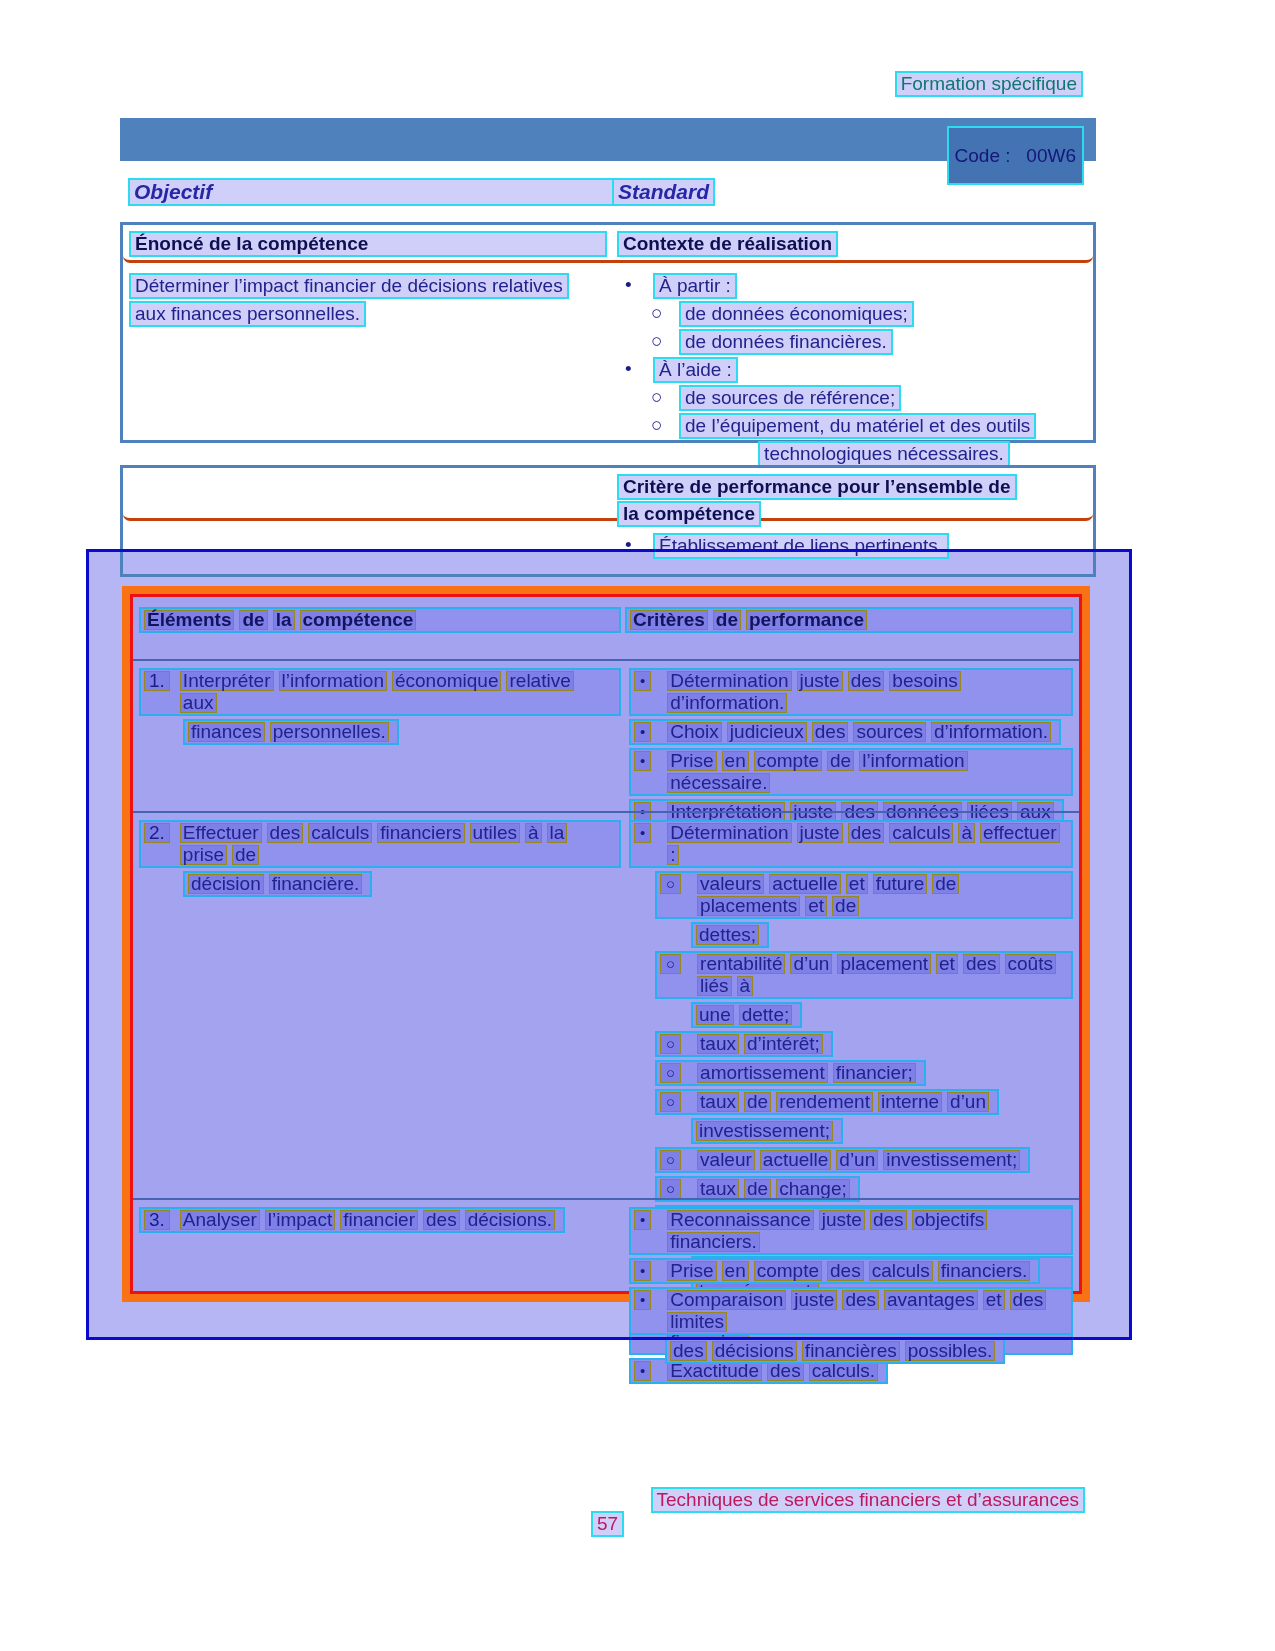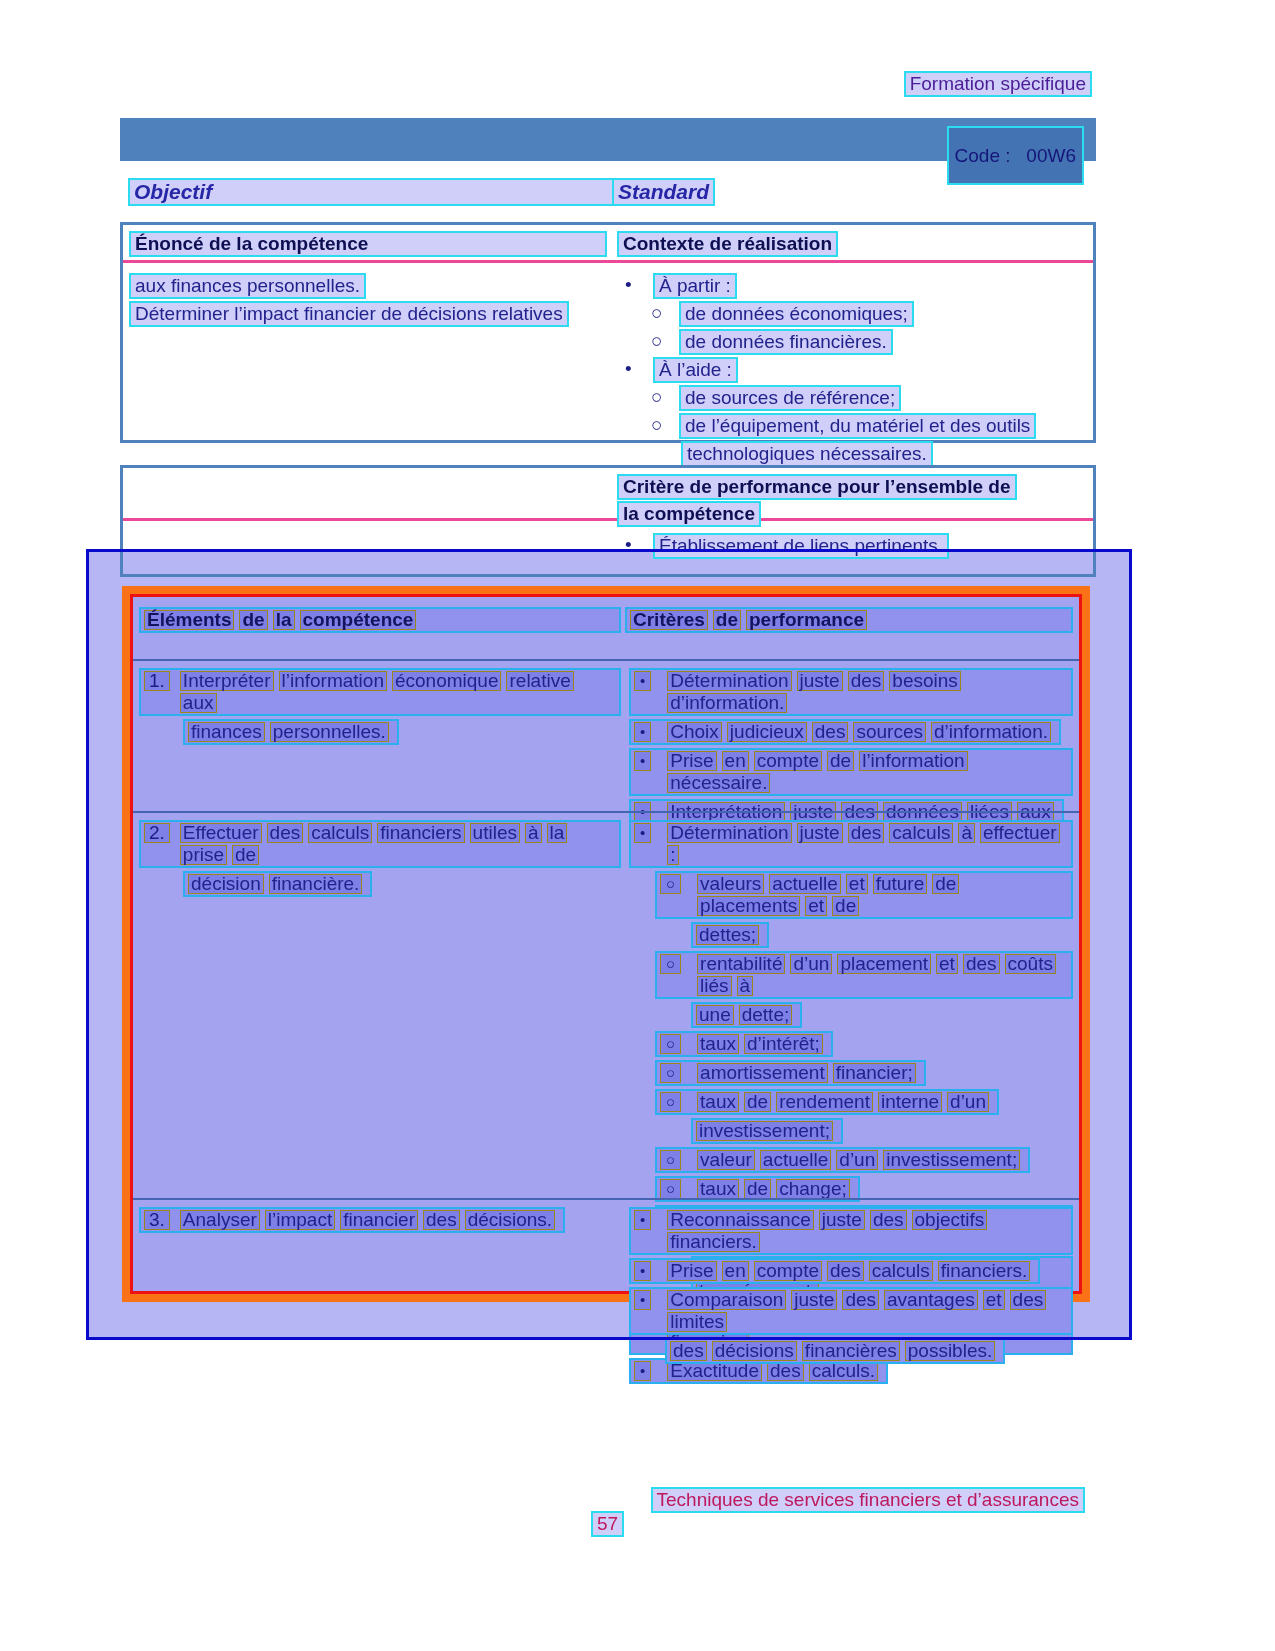--- a/index.html
+++ b/index.html
@@ -8,27 +8,27 @@
 
   
   .hl{display:inline-block;background:#cfcffa;border:2px solid #2bdcf0;padding:0 4px;
       color:#be185d;line-height:22px;}
   .bold{font-weight:bold;color:#0e0e52;}
   .za .lbox{display:inline-block;background:#cfcffa;border:2px solid #2bdcf0;padding:0 4px;line-height:22px;}
   .za .tline{display:flex;align-items:flex-start;margin-bottom:2px;}
   .za .blt{flex:none;width:28px;color:#1c1c86;line-height:24px;}
   .za .lv-b1{margin-left:8px;}
   .za .lv-b2{margin-left:34px;}
-  .za .lv-t2{margin-left:64px;}
+  .za .lv-t2{margin-left:64px;justify-content:center;}
 
   
   .tbl{position:absolute;border:3px solid #4f81bd;background:transparent;box-sizing:border-box;z-index:10;}
   .trow{display:grid;grid-template-columns:488px 1fr;box-sizing:border-box;}
   .cell{padding:6px 6px 4px 6px;box-sizing:border-box;}
-  .hdrline{border-bottom:3px solid #ec4899;}
+  .hdrline{border-bottom:3px solid #c2410c;border-radius:7px;}
 
   
   #overlay-fill{position:absolute;left:86px;top:549px;width:1046px;height:791px;
                 background:#b6b6f4;z-index:5;}
   #overlay-frame{position:absolute;left:86px;top:549px;width:1046px;height:791px;
                  border:3px solid #0a0acc;box-sizing:border-box;background:transparent;
                  z-index:60;pointer-events:none;}
 
   
   .t3outer{position:absolute;left:122px;top:586px;width:968px;height:716px;
@@ -56,21 +56,21 @@
 
   
   .bar{position:absolute;left:120px;top:118px;width:976px;height:43px;background:#4f81bd;z-index:10;}
   .code{position:absolute;right:12px;top:8px;background:#4373b3;color:#16167a;border:2px solid #2bdcf0;
         padding:16px 6px;line-height:23px;white-space:pre;}
   .objrow{position:absolute;left:128px;top:178px;width:600px;height:30px;z-index:10;}
   .obj{position:absolute;left:0;top:0;width:476px;font-weight:bold;font-style:italic;
        font-size:21px;color:#2626a6;line-height:24px;}
   .std{position:absolute;left:484px;top:0;font-weight:bold;font-style:italic;
        font-size:21px;color:#2626a6;line-height:24px;}
-  .eyebrow{position:absolute;right:183px;top:71px;color:#4c1d95;z-index:10;margin-left:7px;}
+  .eyebrow{position:absolute;right:192px;top:71px;color:#0f766e;z-index:10;margin-left:7px;}
   .footer-line{position:absolute;right:190px;top:1487px;z-index:10;}
   .pageno{position:absolute;left:591px;top:1511px;z-index:10;}
 </style>
 </head>
 <body>
 
 <div class="page">
 
   <div id="overlay-fill"></div>
 
@@ -90,24 +90,24 @@
       <div class="cell">
         <span class="hl bold" style="width:478px;box-sizing:border-box;">Énoncé de la compétence</span>
       </div>
       <div class="cell">
         <span class="hl bold">Contexte de réalisation</span>
       </div>
     </div>
     <div class="trow" style="padding-top:4px;">
       <div class="cell">
           <div class="tline lv-l0">
+            <span class="lbox">Déterminer l’impact financier de décisions relatives</span>
+          </div>
+          <div class="tline lv-l0">
             <span class="lbox">aux finances personnelles.</span>
-          </div>
-          <div class="tline lv-l0">
-            <span class="lbox">Déterminer l’impact financier de décisions relatives</span>
           </div>
         </div>
       <div class="cell">
           <div class="tline lv-b1">
             <span class="blt dot">•</span>
             <span class="lbox">À partir :</span>
           </div>
           <div class="tline lv-b2">
             <span class="blt circle">○</span>
             <span class="lbox">de données économiques;</span>

